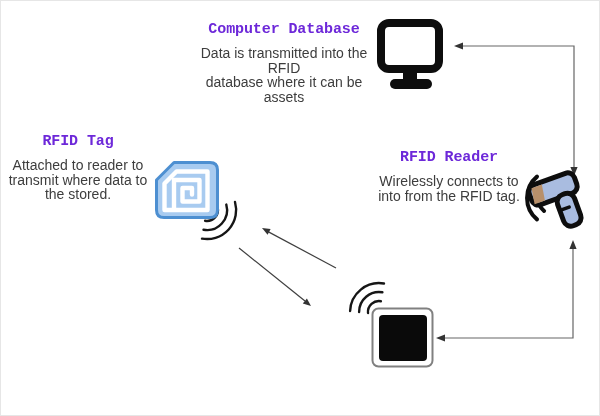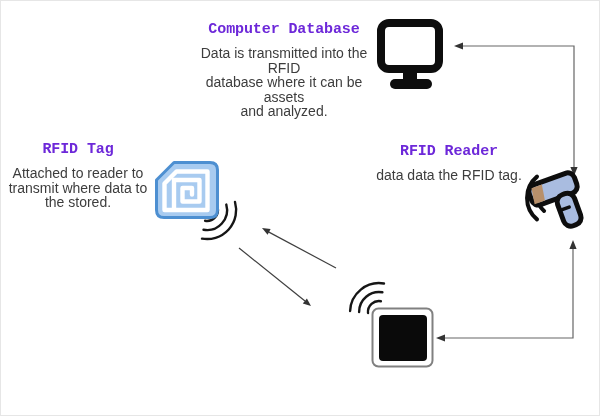--- a/index.html
+++ b/index.html
@@ -58,42 +58,42 @@
     <g fill="none" stroke="#0d0d0d" stroke-width="4" stroke-linecap="round">
       <path d="M 543.1,210.0 A 17,17 0 0 1 543.1,184.0"></path>
       <path d="M 536.0,218.4 A 28,28 0 0 1 536.0,175.6"></path>
     </g>
   </svg>
 
   <div class="node-text" style="left:183px;top:20px;width:200px;">
     <div class="node-title">Computer Database</div>
     <div class="node-line">Data is transmitted into the RFID</div>
     <div class="node-line">database where it can be assets</div>
-    <div class="node-line">and analyzed.</div>
   </div>
   <svg class="icon" style="left:374px;top:14px;" width="72" height="78" viewBox="0 0 72 78">
     <rect x="6" y="8" width="58" height="46" rx="8" fill="#ffffff" stroke="#0d0d0d" stroke-width="8"></rect>
     <rect x="28" y="55" width="14" height="13" fill="#0d0d0d"></rect>
     <rect x="15" y="64" width="42" height="10" rx="5" fill="#0d0d0d"></rect>
   </svg>
 
-  <div class="node-text" style="left:7px;top:140px;width:140px;">
+  <div class="node-text" style="left:7px;top:132px;width:140px;">
     <div class="node-title">RFID Tag</div>
     <div class="node-line">Attached to reader to</div>
     <div class="node-line">transmit where data to</div>
     <div class="node-line">the stored.</div>
   </div>
   <svg class="icon" style="left:153px;top:159px;" width="66" height="62" viewBox="0 0 66 62">
     <path d="M 20,2.5 H 56 Q 63.5,2.5 63.5,10 V 50 Q 63.5,57.5 56,57.5 H 10 Q 2.5,57.5 2.5,50 V 20 Z" fill="#A8CBF0" stroke="#4D8FD1" stroke-width="3" stroke-linejoin="round"></path>
     <path d="M 10.5,50 V 23.5 L 22.5,11.5 H 53.5 V 50 H 10.5 M 20,50 V 20 H 45.5 V 41.5 H 28.5 V 28 H 38 V 34.5" fill="none" stroke="#ffffff" stroke-width="4.4" stroke-linecap="round" stroke-linejoin="round"></path>
   </svg>
 
-  <div class="node-text" style="left:368px;top:142px;width:160px;">
+  <div class="node-text" style="left:368px;top:148px;width:160px;">
     <div class="node-title">RFID Reader</div>
-    <div class="node-line">data data the RFID tag.</div>
+    <div class="node-line">Wirelessly connects to</div>
+    <div class="node-line">into from the RFID tag.</div>
   </div>
   <svg class="icon" style="left:521px;top:160px;" width="78" height="78" viewBox="0 0 78 78">
     <g transform="rotate(-20 40 38)">
       <rect x="11" y="15" width="48" height="21" rx="7" fill="#A9BCE0" stroke="#0d0d0d" stroke-width="5"></rect>
       <polygon points="15,17.5 26,17.5 23.5,33.5 12.5,33.5" fill="#B8906B"></polygon>
       <rect x="34" y="34" width="18" height="33" rx="7.5" fill="#A9BCE0" stroke="#0d0d0d" stroke-width="5"></rect>
       <line x1="36.5" y1="48" x2="44" y2="48" stroke="#0d0d0d" stroke-width="3.5" stroke-linecap="round"></line>
     </g>
   </svg>
 

